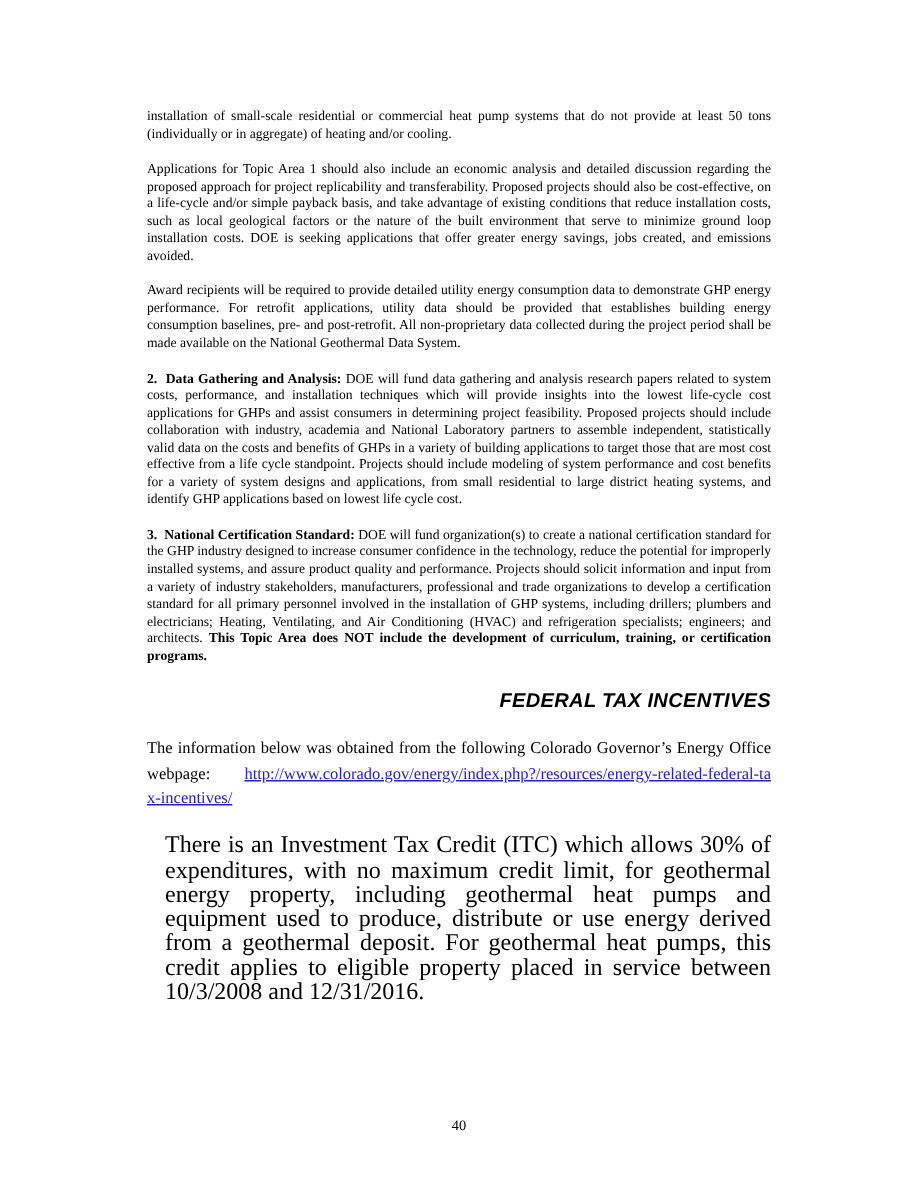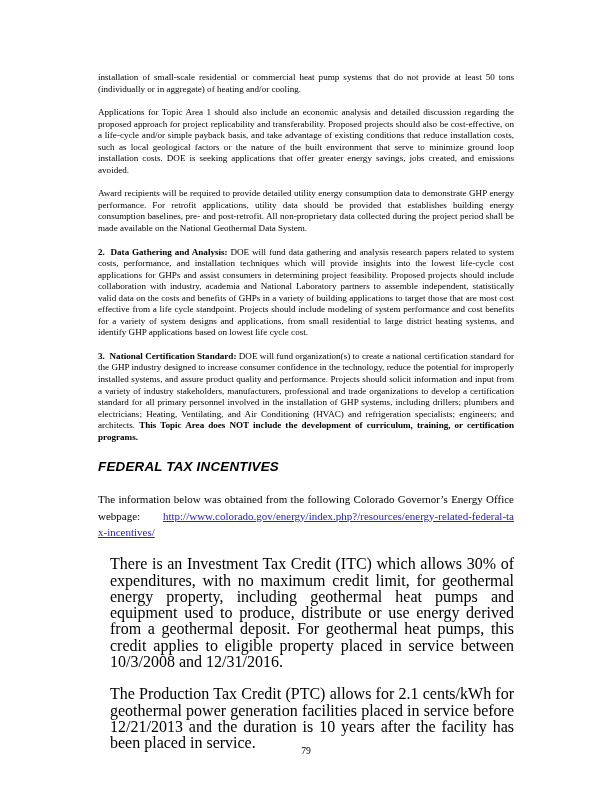--- a/index.html
+++ b/index.html
@@ -49,21 +49,21 @@
   }
 
   h2.federal-heading {
     margin: 16px 0 16px 0;
     font-family: "Liberation Sans", "DejaVu Sans", sans-serif;
     font-size: 13.4px;
     font-weight: bold;
     font-style: italic;
     letter-spacing: 0.2px;
     line-height: 16px;
-    text-align: left;
+    text-align: right;
   }
 
   .large-par {
     margin: 0 0 16px 12px;
     font-size: 16px;
     line-height: 16.3px;
     text-align: justify;
   }
   .large-par:last-child { margin-bottom: 0; }
 
@@ -106,18 +106,17 @@
     <p class="section-head"><span class="bold">2.</span><span>&nbsp;&nbsp;</span><span class="bold">Data Gathering and Analysis:</span><span>  DOE will fund data gathering and analysis research papers related to system costs, performance, and installation techniques which will provide insights into the lowest life-cycle cost applications for GHPs and assist consumers in determining project feasibility.  Proposed projects should include collaboration with industry, academia and National Laboratory partners to assemble independent, statistically valid data on the costs and benefits of GHPs in a variety of building applications to target those that are most cost effective from a life cycle standpoint.  Projects should include modeling of system performance and cost benefits for a variety of system designs and applications, from small residential to large district heating systems, and identify GHP applications based on lowest life cycle cost.</span></p>
 
     <p class="section-head"><span class="bold">3.</span><span>&nbsp;&nbsp;</span><span class="bold">National Certification Standard:</span><span>  DOE will fund organization(s) to create a national certification standard for the GHP industry designed to increase consumer confidence in the technology, reduce the potential for improperly installed systems, and assure product quality and performance.  Projects should solicit information and input from a variety of industry stakeholders, manufacturers, professional and trade organizations to develop a certification standard for all primary personnel involved in the installation of GHP systems, including drillers; plumbers and electricians; Heating, Ventilating, and Air Conditioning (HVAC) and refrigeration specialists; engineers; and architects.  </span><span class="bold">This Topic Area does NOT include the development of curriculum, training, or certification programs.</span></p>
 
     <h2 class="federal-heading">FEDERAL TAX INCENTIVES</h2>
 
     <p class="webpage-line"><span>The information below was obtained from the following Colorado Governor’s Energy Office webpage:</span><span>&nbsp;&nbsp;&nbsp;&nbsp;&nbsp;&nbsp;&nbsp;</span><a class="doc-link" href="#">http://www.colorado.gov/energy/index.php?/resources/energy-related-federal-tax-incentives/</a></p>
 
     <p class="large-par">There is an Investment Tax Credit (ITC) which allows 30% of expenditures, with no maximum credit limit, for geothermal energy property, including geothermal heat pumps and equipment used to produce, distribute or use energy derived from a geothermal deposit.  For geothermal heat pumps, this credit applies to eligible property placed in service between 10/3/2008 and 12/31/2016.</p>
 
-    <p class="large-par">The Production Tax Credit (PTC) allows for 2.1 cents/kWh for geothermal power generation facilities placed in service before 12/21/2013 and the duration is 10 years after the facility has been placed in service.</p>
 
   </div>
 
-  <div class="page-number">79</div>
+  <div class="page-number">40</div>
 </div>
 
 </body></html>

